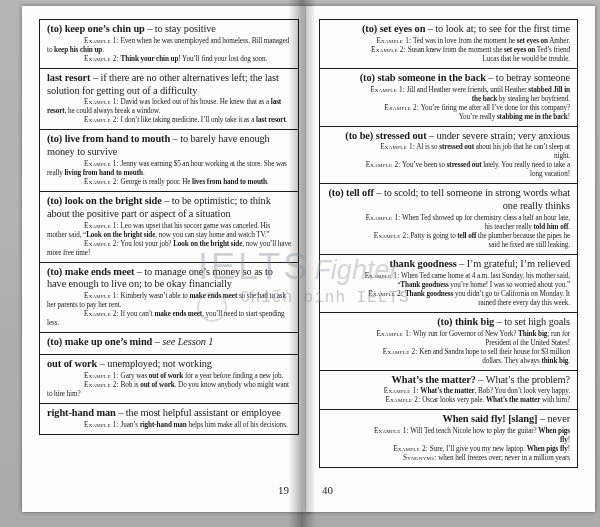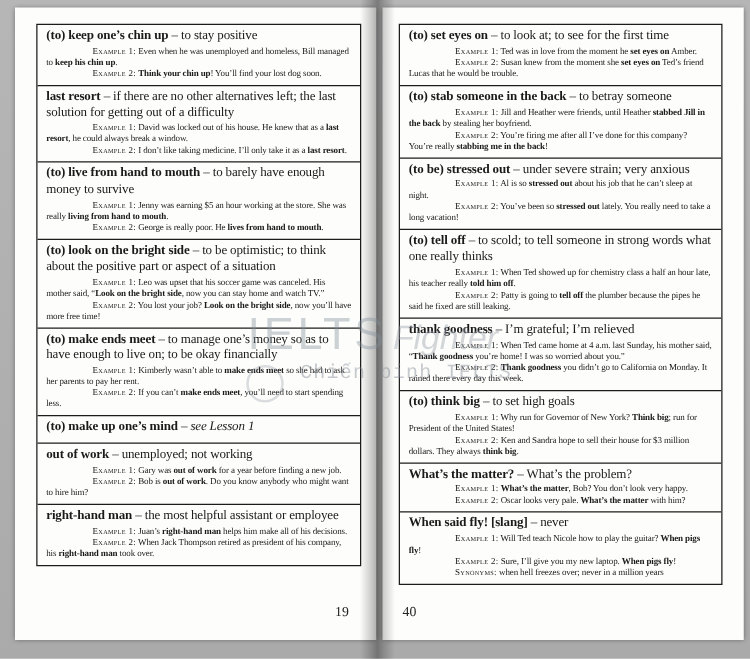--- a/index.html
+++ b/index.html
@@ -8,22 +8,22 @@
     background:linear-gradient(#b6b6b6,#aaaaaa);
     font-family:"Liberation Serif", serif;
     color:#1a1a1a;
     position:relative;
   }
   .scan{position:relative;width:600px;height:527px;}
   .page{
     position:absolute;top:6px;height:506px;background:#fdfdfb;
     box-shadow:0 0 4px rgba(0,0,0,.45);
   }
-  .page-left{left:12px;width:289px;}
-  .page-right{left:306px;width:289px;}
+  .page-left{left:22px;width:289px;}
+  .page-right{left:306px;width:289px;text-align:right;}
   .spine{
     position:absolute;left:288px;top:0;width:28px;height:527px;z-index:3;
     background:linear-gradient(to right, rgba(0,0,0,0) 0%, rgba(0,0,0,.18) 30%, rgba(0,0,0,.32) 50%, rgba(0,0,0,.16) 72%, rgba(0,0,0,0) 100%);
     pointer-events:none;
   }
   .box{
     border:1.7px solid #1c1c1c;
     background:#fdfdfb;
   }
   .page-left  .box{margin:13px 12px 0 17px;}
@@ -100,21 +100,20 @@
           <h3 class="head"><b>(to) make up one’s mind</b> – <i>see Lesson 1</i></h3>
         </section>
         <section class="entry">
           <h3 class="head"><b>out of work</b> – unemployed; not working</h3>
           <p class="ex"><span class="exlabel">Example 1:</span> <span>Gary was <b>out of work</b> for a year before finding a new job.</span></p>
           <p class="ex"><span class="exlabel">Example 2:</span> <span>Bob is <b>out of work</b>. Do you know anybody who might want to hire him?</span></p>
         </section>
         <section class="entry">
           <h3 class="head"><b>right-hand man</b> – the most helpful assistant or employee</h3>
           <p class="ex"><span class="exlabel">Example 1:</span> <span>Juan’s <b>right-hand man</b> helps him make all of his decisions.</span></p>
-          <p class="ex"><span class="exlabel">Example 2:</span> <span>When Jack Thompson retired as president of his company, his <b>right-hand man</b> took over.</span></p>
         </section>
       </div>
     <div class="pagenum pagenum-left">19</div>
   </div>
 
   <div class="page page-right">
     <div class="box">
         <section class="entry">
           <h3 class="head"><b>(to) set eyes on</b> – to look at; to see for the first time</h3>
           <p class="ex"><span class="exlabel">Example 1:</span> <span>Ted was in love from the moment he <b>set eyes on</b> Amber.</span></p>

